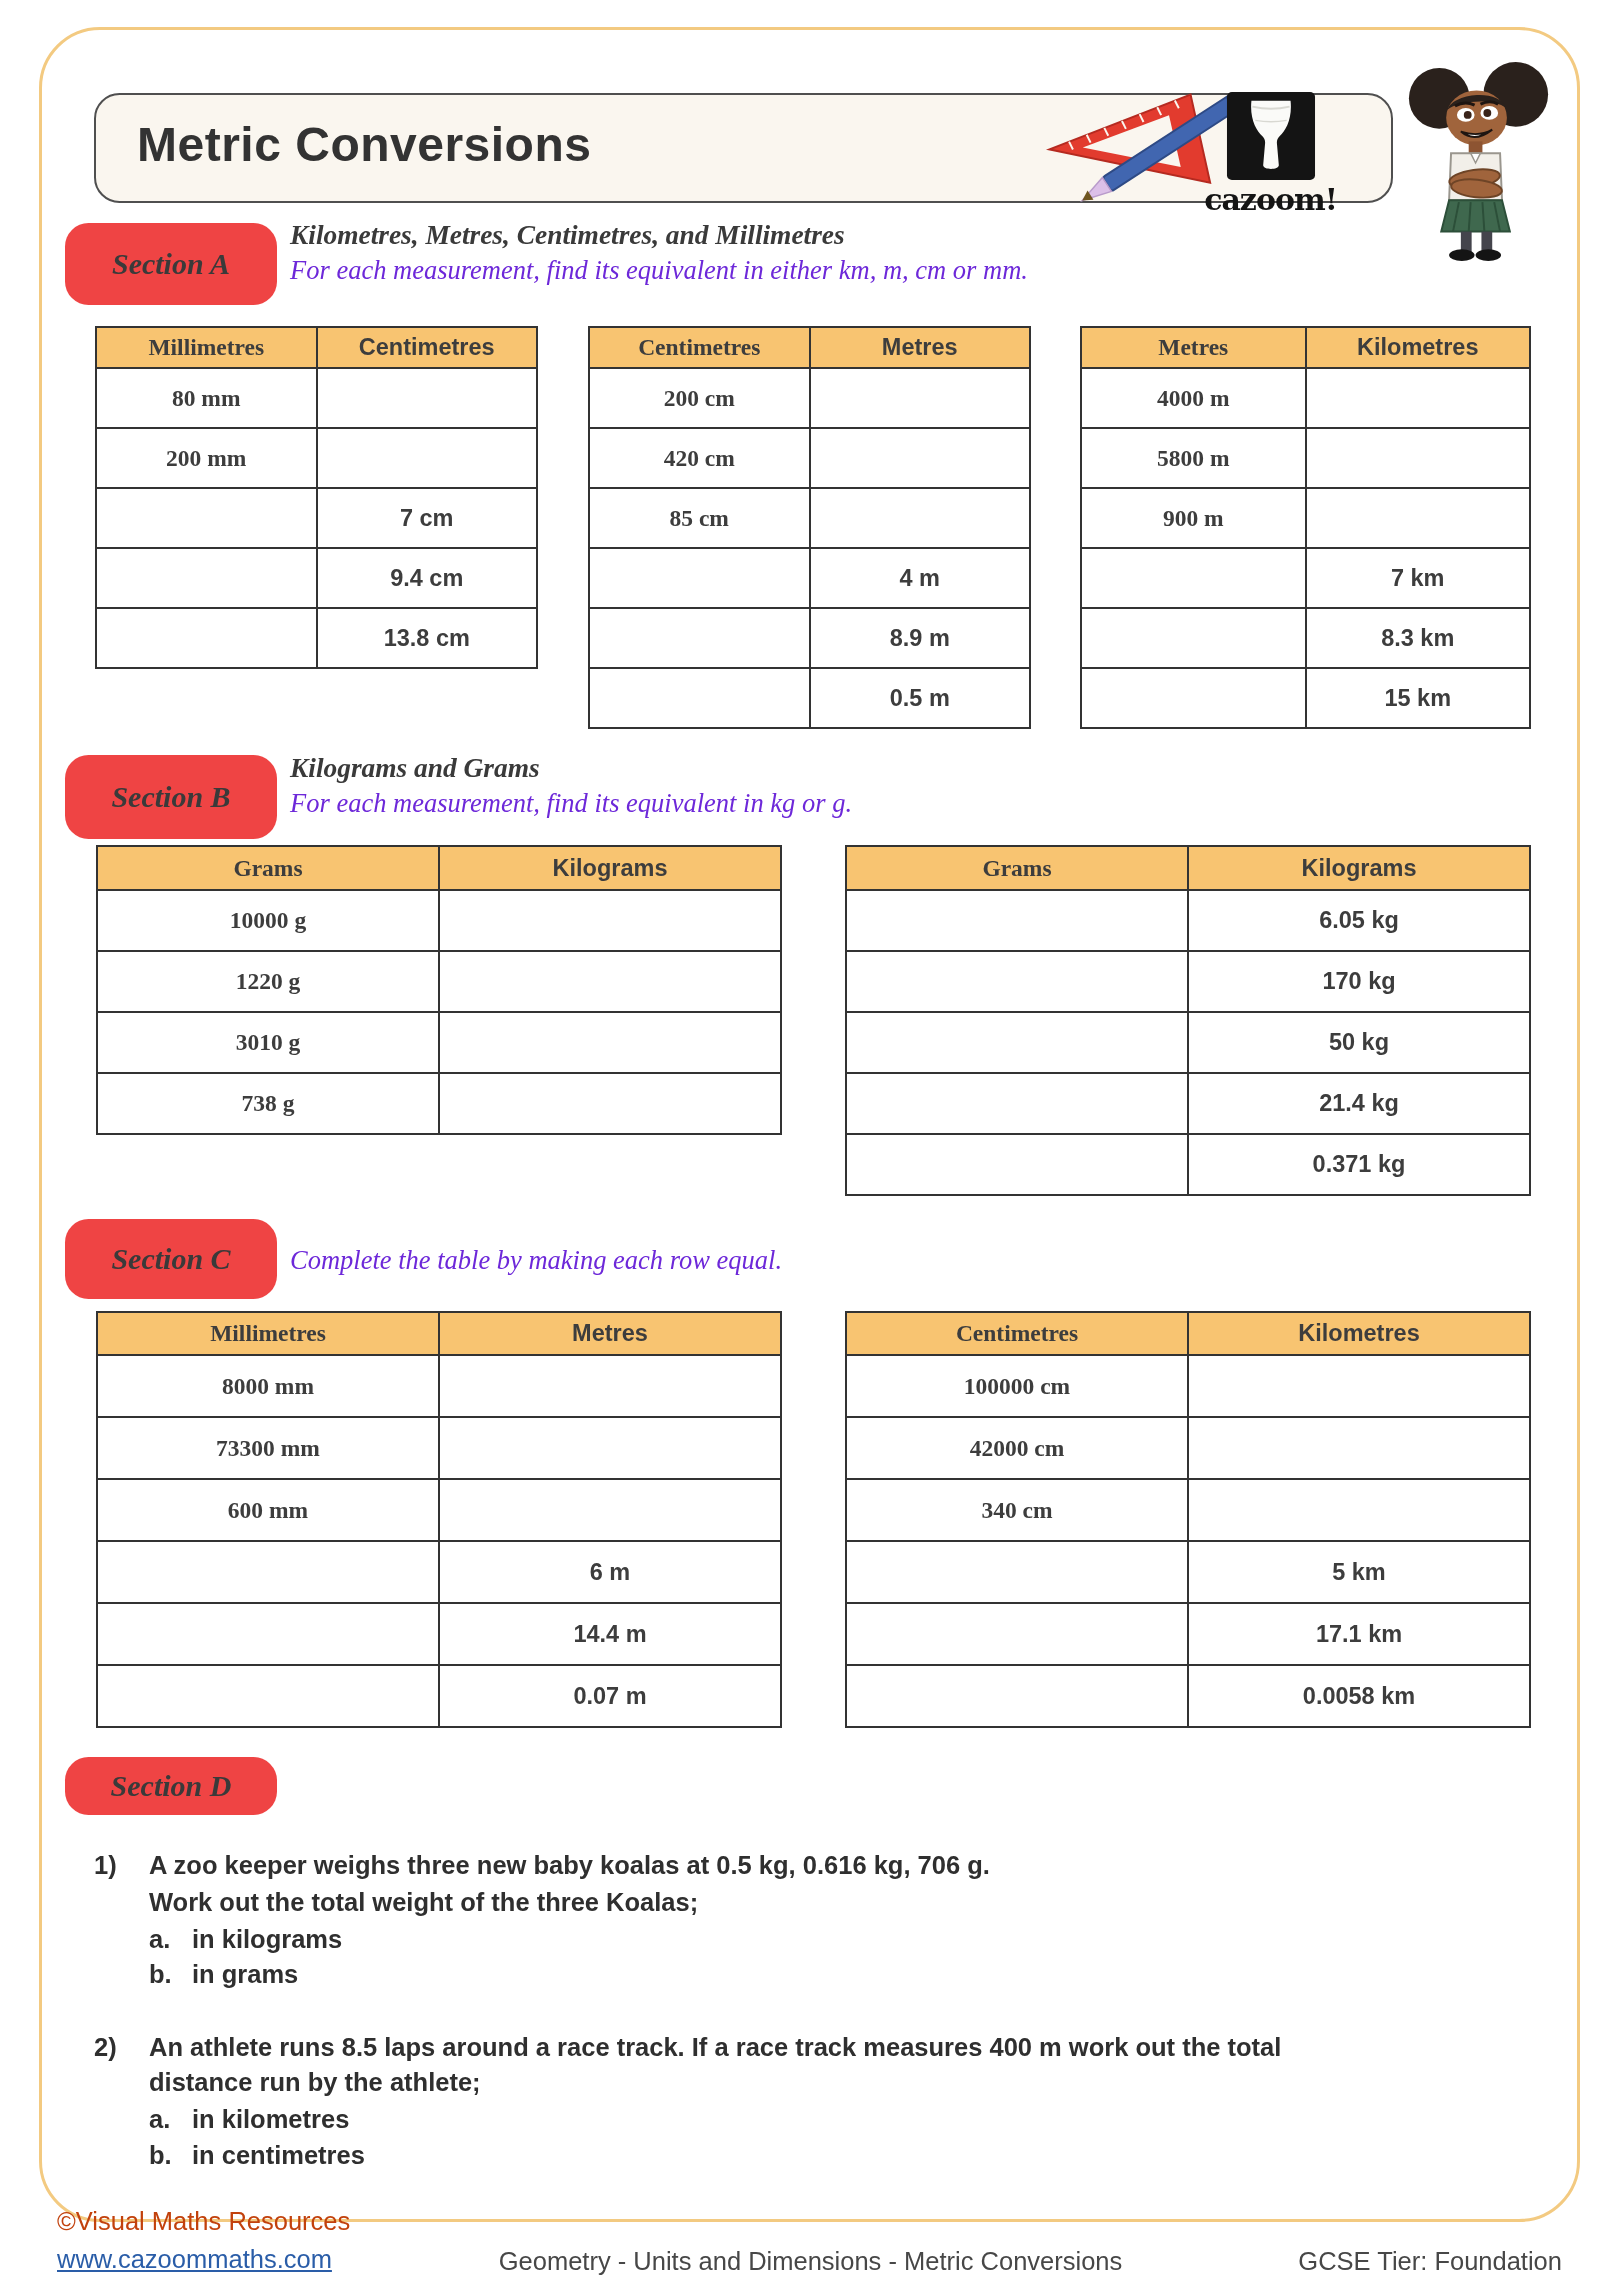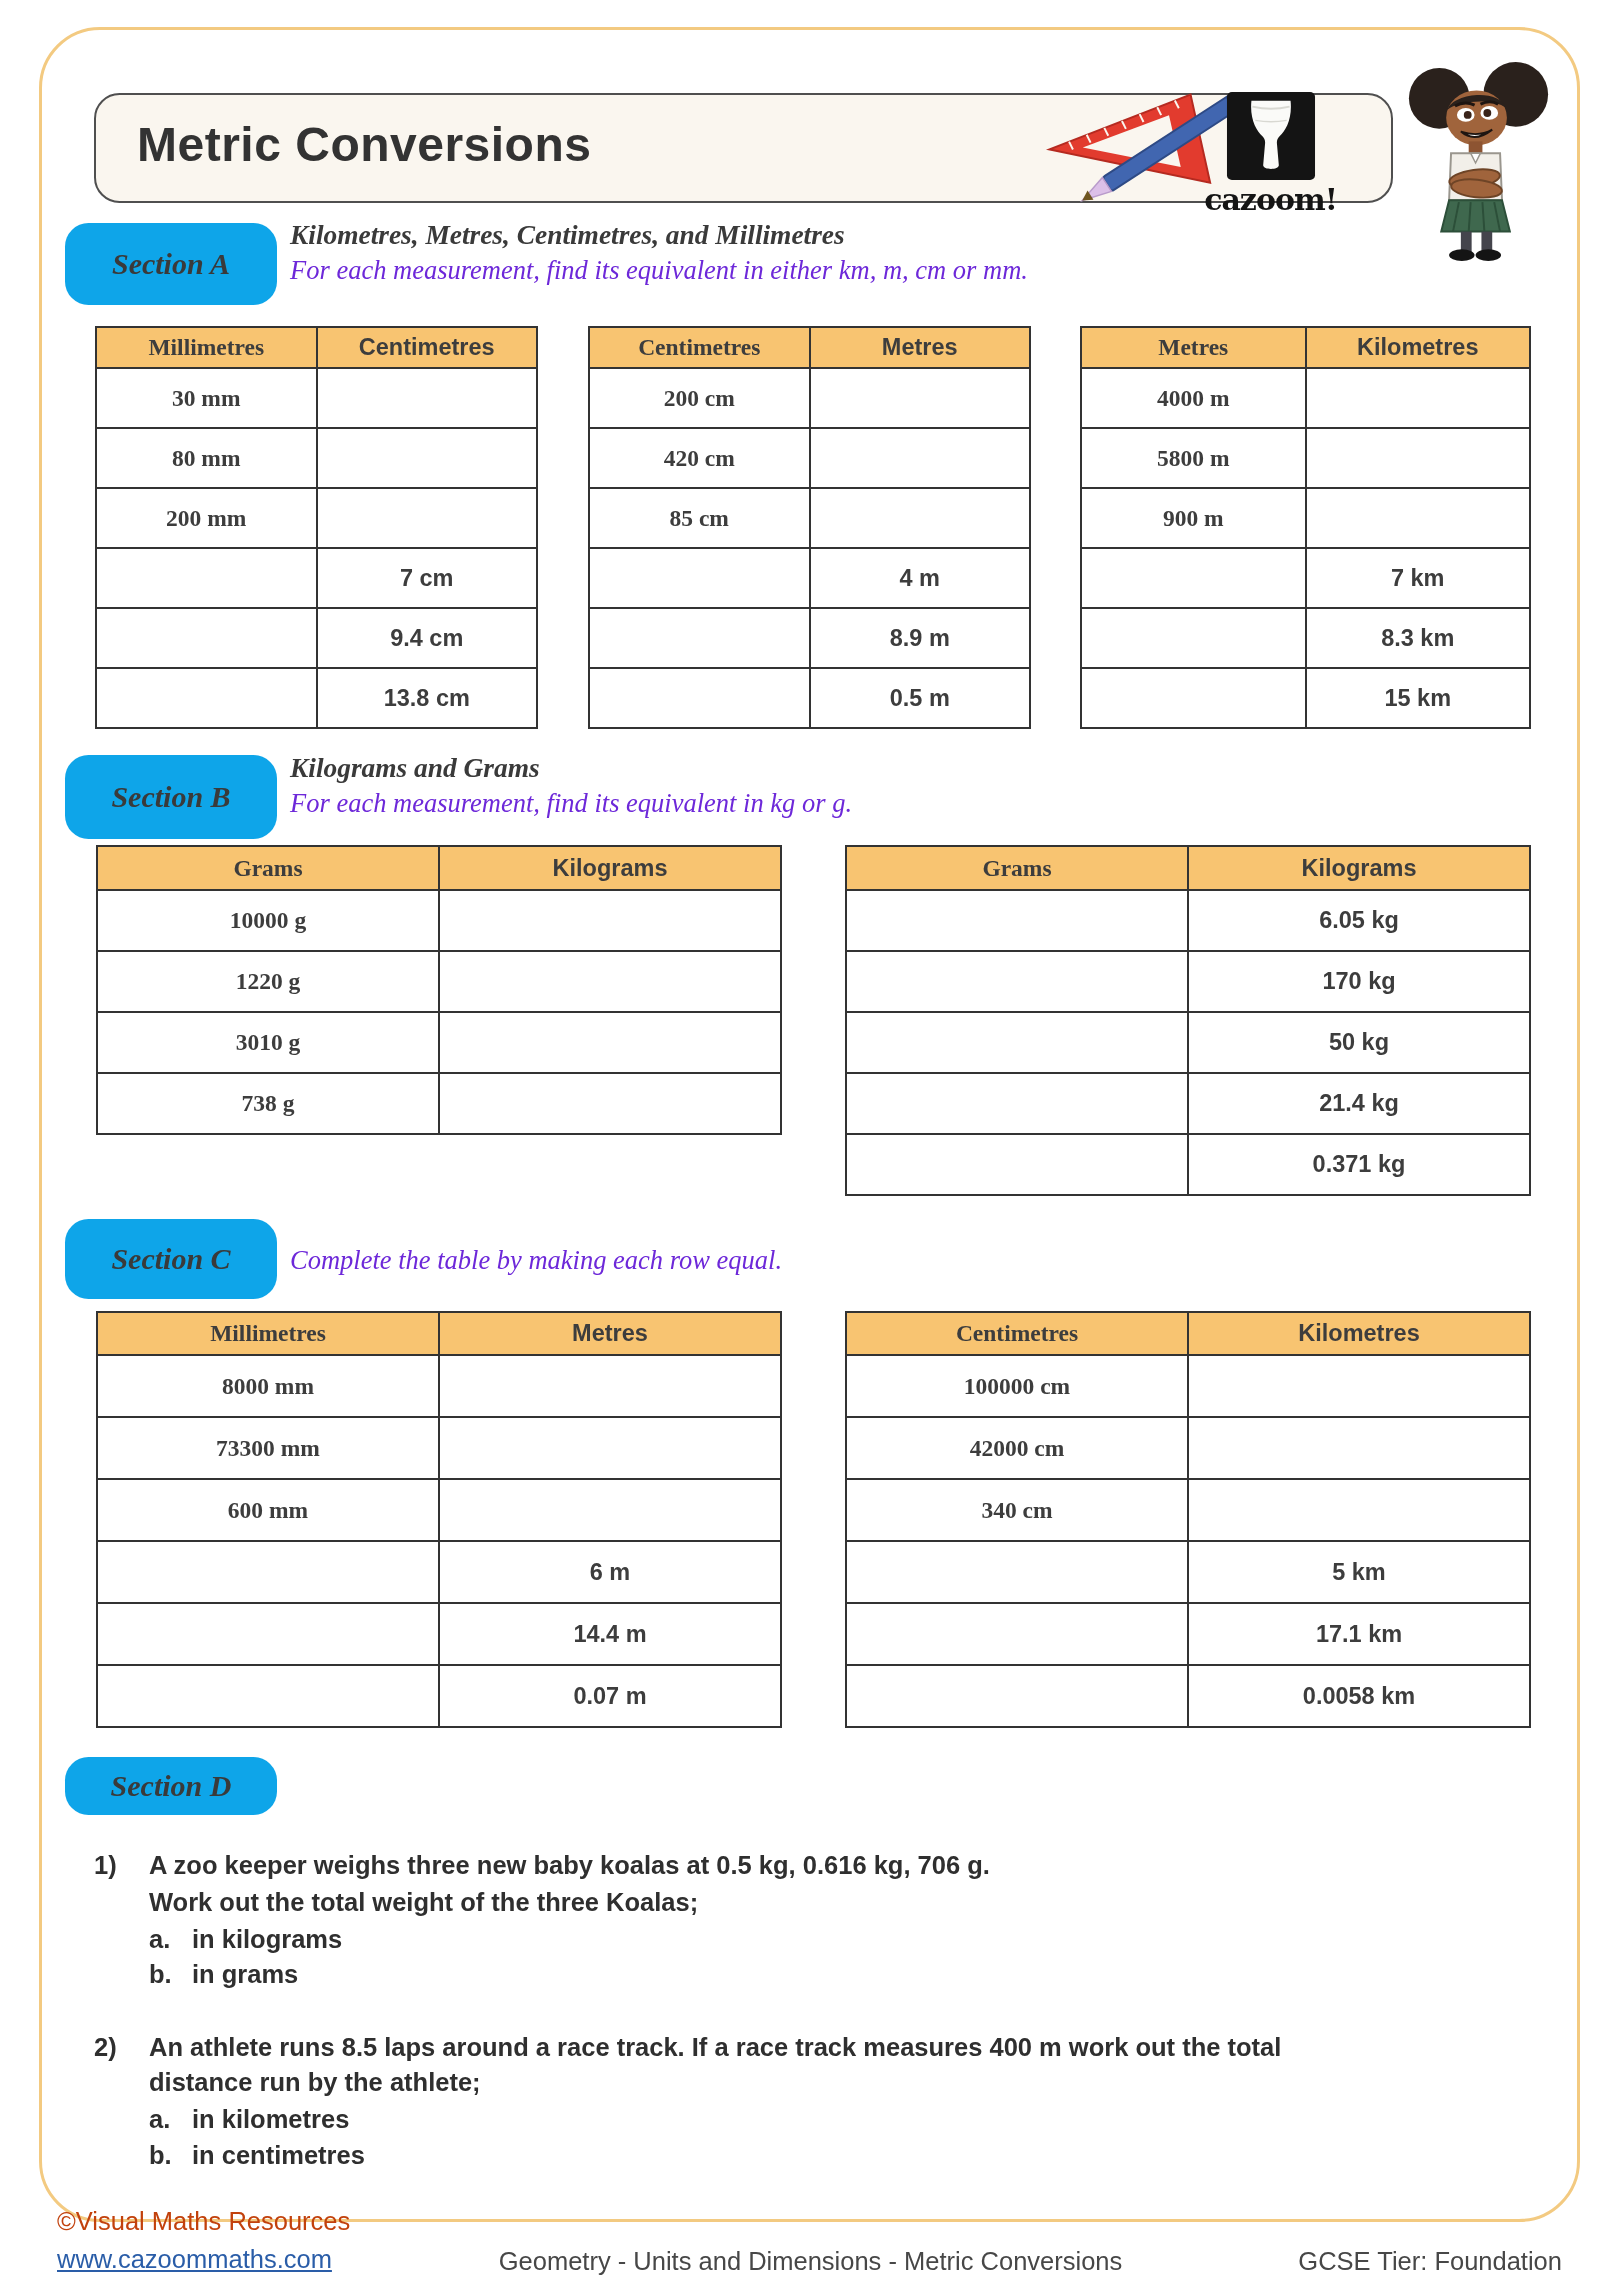--- a/index.html
+++ b/index.html
@@ -23,21 +23,21 @@
   }
   .setsquare { position:absolute; left:926px; top:-21.6px; }
   .logo { position:absolute; left:1106px; top:-3.9px; width:137px; text-align:center; }
   .logo-word {
     font-family:"DejaVu Serif", serif; font-weight:bold; font-size:30px;
     color:#141414; letter-spacing:-1px; margin-top:-2.9px;
   }
   .girl { position:absolute; left:1404px; top:59px; }
   
   .sec-label {
-    position:absolute; left:65px; width:212px; background:#0ea5e9; border-radius:23.5px;
+    position:absolute; left:65px; width:212px; background:#ef4444; border-radius:23.5px;
     display:flex; align-items:center; justify-content:center;
     font-family:"Liberation Serif", serif; font-style:italic; font-weight:bold;
     font-size:30px; color:#3a3a3a;
   }
   .lab-a { top:223px; height:82px; }
   .lab-b { top:755px; height:84px; }
   .lab-c { top:1219px; height:80px; }
   .lab-d { top:1757px; height:58px; }
   .sec-head { position:absolute; left:290px; font-family:"Liberation Serif", serif; font-style:italic; }
   .sec-title { font-weight:bold; font-size:27.4px; color:#3a3a3a; }
@@ -157,24 +157,20 @@
 
 <div class="sec-label lab-a">Section A</div>
 <div class="sec-head sec-title head-a1">Kilometres, Metres, Centimetres, and Millimetres</div>
 <div class="sec-head sec-sub head-a2">For each measurement, find its equivalent in either km, m, cm or mm.</div>
 <div class="wtable ta ta1">
     <div class="trow thead">
       <div class="tcell">Millimetres</div>
       <div class="tcell">Centimetres</div>
     </div>
     <div class="trow">
-      <div class="tcell">30 mm</div>
-      <div class="tcell"></div>
-    </div>
-    <div class="trow">
       <div class="tcell">80 mm</div>
       <div class="tcell"></div>
     </div>
     <div class="trow">
       <div class="tcell">200 mm</div>
       <div class="tcell"></div>
     </div>
     <div class="trow">
       <div class="tcell"></div>
       <div class="tcell">7 cm</div>

